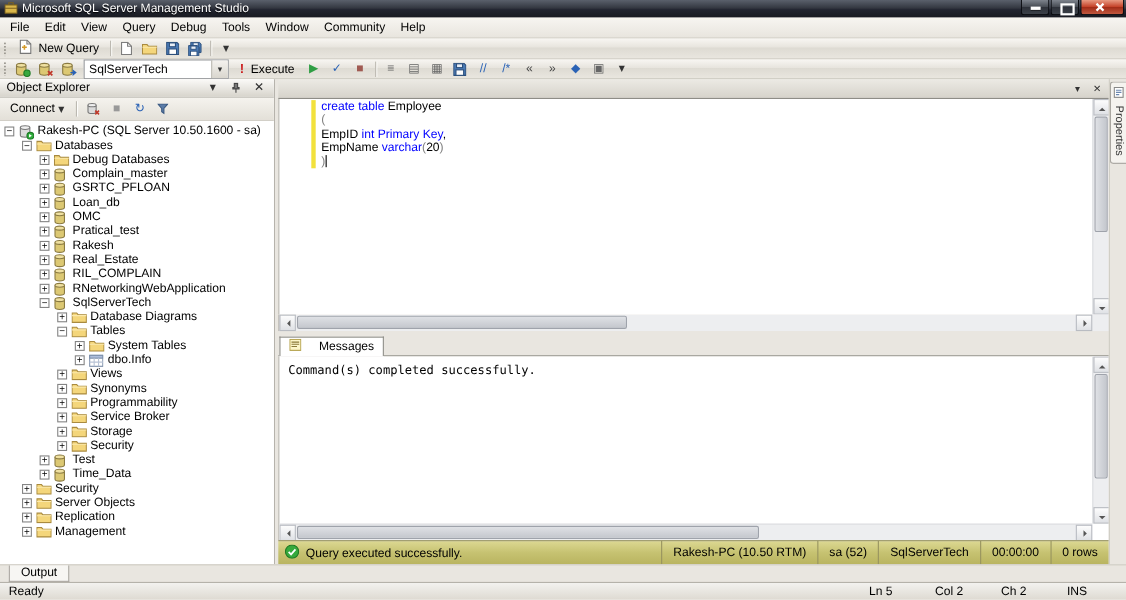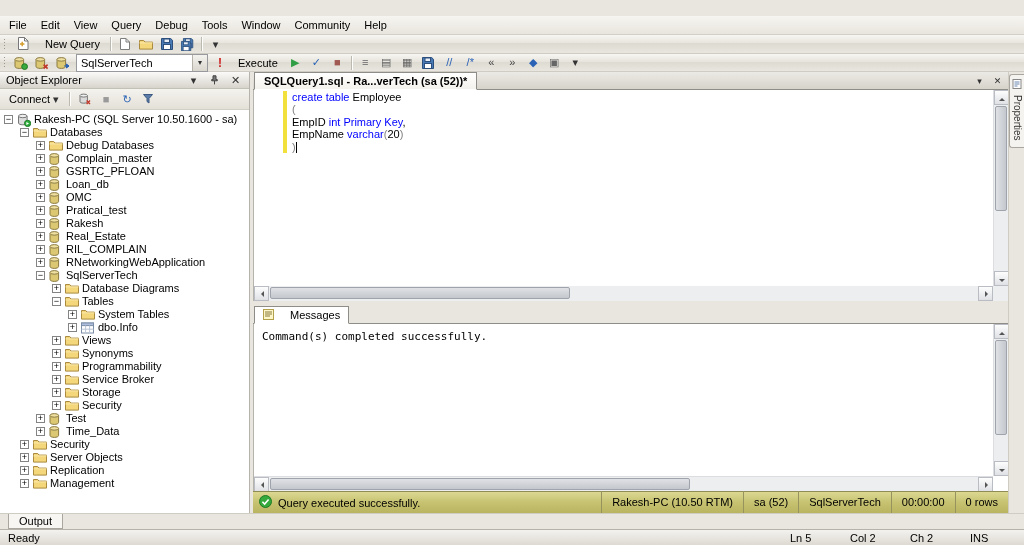--- a/index.html
+++ b/index.html
@@ -25,21 +25,21 @@
   .menubar{position:absolute;top:16px;left:0;right:0;height:19px;display:flex;align-items:center;
     background:linear-gradient(#f7f5f1,#e8e5de);border-bottom:1px solid #d2cfc7;padding-left:2px;}
   .mitem{padding:0 7px;line-height:19px;cursor:default;}
   .toolbar{position:absolute;left:0;right:0;display:flex;align-items:center;
     background:linear-gradient(#f8f6f2,#e7e4dd 45%,#dddad2 46%,#e9e6df);border-bottom:1px solid #cfccc4;}
   .t1{top:35px;height:19px;}
   .t2{top:54px;height:18px;}
   .grip{width:3px;height:13px;margin:0 4px 0 3px;
     background-image:radial-gradient(#9a978f 1px,transparent 1px);background-size:3px 3px;}
   .tsep{width:1px;height:14px;background:#bcb9b1;box-shadow:1px 0 0 #fdfdfb;margin:0 3px;}
-  .tbtn{display:inline-flex;align-items:center;justify-content:center;gap:16px;height:16px;min-width:21px;
+  .tbtn{display:inline-flex;align-items:center;justify-content:center;gap:6px;height:16px;min-width:21px;
     border:1px solid transparent;background:transparent;font-size:11px;cursor:default;text-align:center;}
   .tbtn .g{font-size:11px;line-height:11px;}
   .icostrip{display:inline-flex;align-items:center;}
   .nq{padding:0 6px;}
   .exec{padding:0 6px;}
   .exclaim .g{font-weight:bold;font-size:12px;}
   .dd{display:flex;align-items:center;width:132px;height:18px;background:#fff;border:1px solid #97999c;margin:0 3px;}
   .dd .val{flex:1;padding-left:4px;line-height:16px;overflow:hidden;white-space:nowrap;}
   .dd .arr{width:15px;height:16px;display:flex;align-items:center;justify-content:center;
     background:linear-gradient(#f4f2ee,#d9d6ce);border-left:1px solid #b5b2aa;font-size:8px;color:#333;}
@@ -123,20 +123,33 @@
     background:linear-gradient(#f3f2ef,#dedad2);border-top:1px solid #b5b2aa;padding:0 8px;}
   .statusbar .spacer{flex:1;}
   .statusbar .cell{width:60px;white-space:nowrap;}
   .statusbar .cell:last-child{width:46px;}
 </style>
 </head>
 <body>
 
 <div class="window">
 
+  <div class="titlebar">
+    <span class="appicon"><svg width="12" height="12" viewBox="0 0 12 12">
+          <rect x="0.5" y="3.5" width="11" height="7.5" fill="#d9b64a" stroke="#7c621e"></rect>
+          <path d="M4 3.5 V1.5 h4 v2" fill="none" stroke="#7c621e"></path>
+          <path d="M0.5 6.5 h11" stroke="#7c621e"></path>
+        </svg></span>
+    <span class="title">Microsoft SQL Server Management Studio</span>
+    <div class="winbtns">
+      <span class="wbtn min"></span>
+      <span class="wbtn max"></span>
+      <span class="wbtn close"></span>
+    </div>
+  </div>
 
   <div class="menubar">
       <span class="mitem">File</span>
       <span class="mitem">Edit</span>
       <span class="mitem">View</span>
       <span class="mitem">Query</span>
       <span class="mitem">Debug</span>
       <span class="mitem">Tools</span>
       <span class="mitem">Window</span>
       <span class="mitem">Community</span>
@@ -624,23 +637,20 @@
             </span>
             <span class="tree-label">Management</span>
           </div>
         </div>
     </div>
 
     <div class="gap"></div>
 
     <div class="edregion">
       <div class="tabstrip">
-        <span class="doctab">
-          <span>SQLQuery1.sql - Ra...verTech (sa (52))*</span>
-        </span>
         <span class="tabicons">
           <span class="hbtn">
               <span class="g" style="color:#333">▾</span>
             </span>
           <span class="hbtn">
               <span class="g" style="color:#333">✕</span>
             </span>
         </span>
       </div>
 

